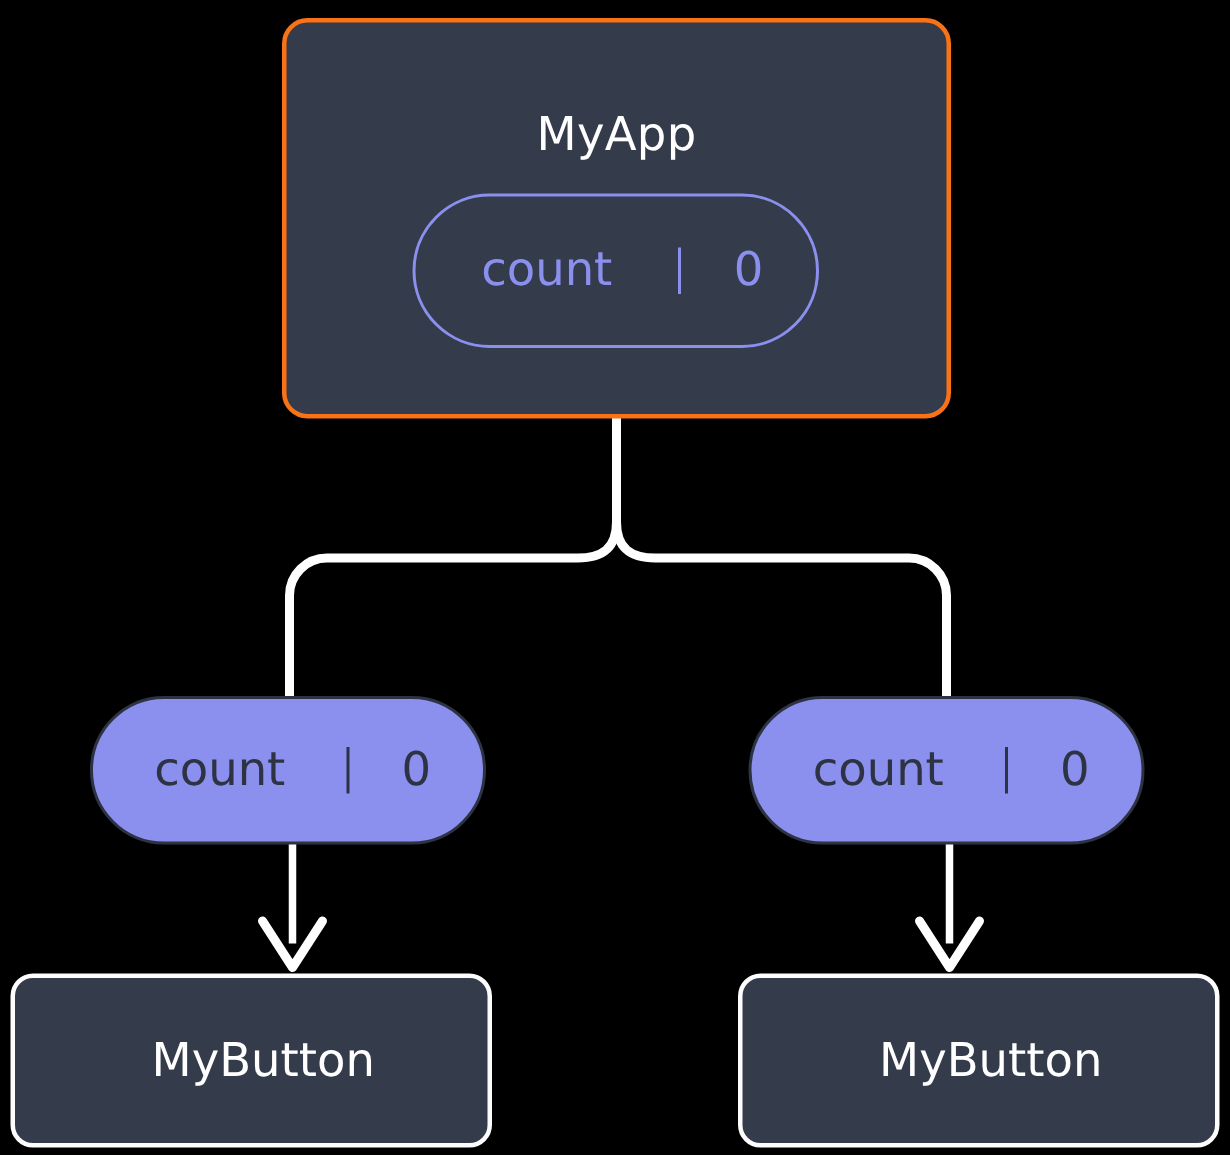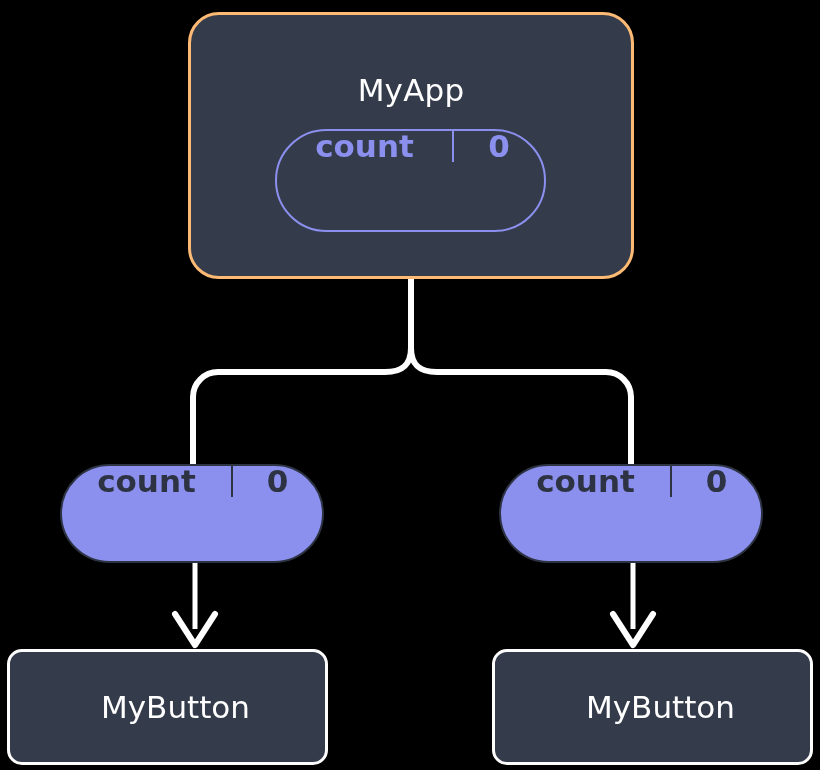--- a/index.html
+++ b/index.html
@@ -34,22 +34,22 @@
     height: 770px;
     z-index: 1;
     pointer-events: none;
   }
 
   
   .card {
     position: absolute;
     box-sizing: border-box;
     background: #343b4b;
-    border: 3px solid #fdba74;
-    border-radius: 31px;
+    border: 3px solid #f97316;
+    border-radius: 17px;
     z-index: 2;
   }
 
   #app-card {
     left: 188px;
     top: 12px;
     width: 446px;
     height: 267px;
   }
 
@@ -64,25 +64,24 @@
     letter-spacing: 0.2px;
     line-height: 1;
     white-space: nowrap;
   }
 
   
   .pill {
     position: absolute;
     box-sizing: border-box;
     display: flex;
-    align-items: flex-start;
+    align-items: center;
     border-radius: 999px;
     z-index: 3;
     overflow: hidden;
-    font-weight: bold;
   }
 
   .pill .pill-key,
   .pill .pill-val {
     display: flex;
     align-items: center;
     justify-content: center;
     line-height: 1;
     white-space: nowrap;
   }

